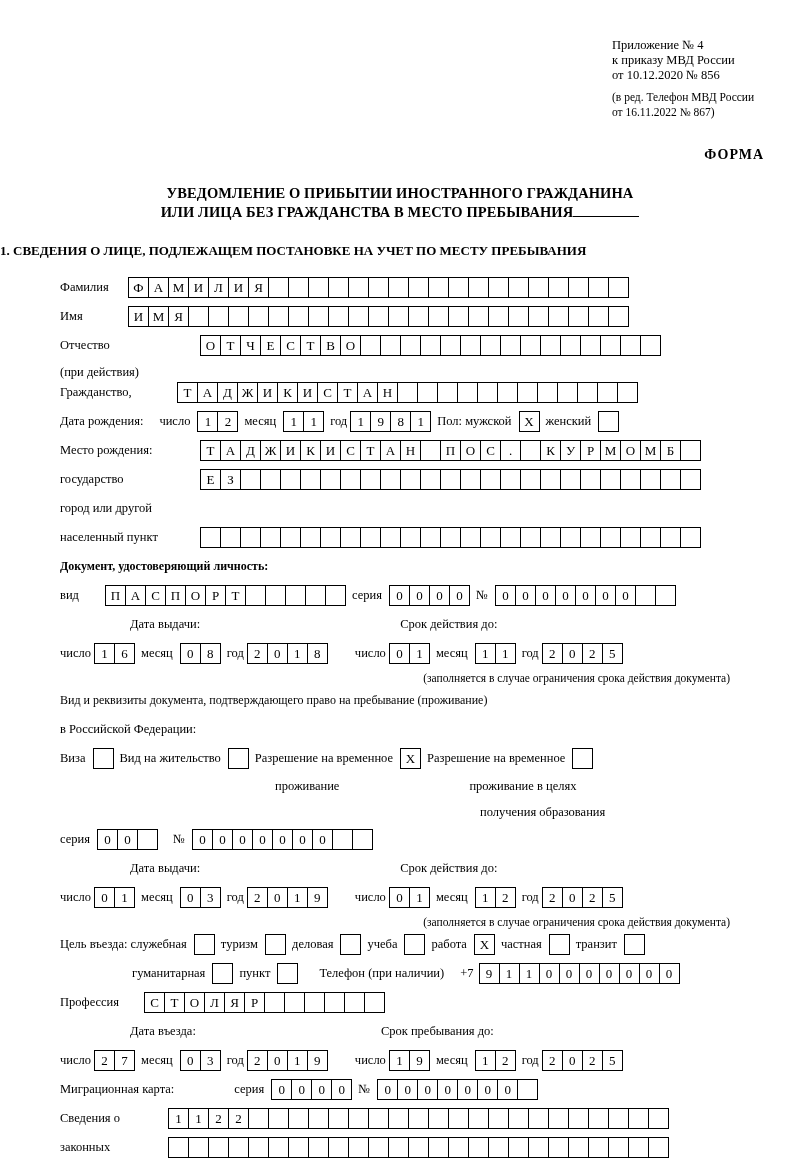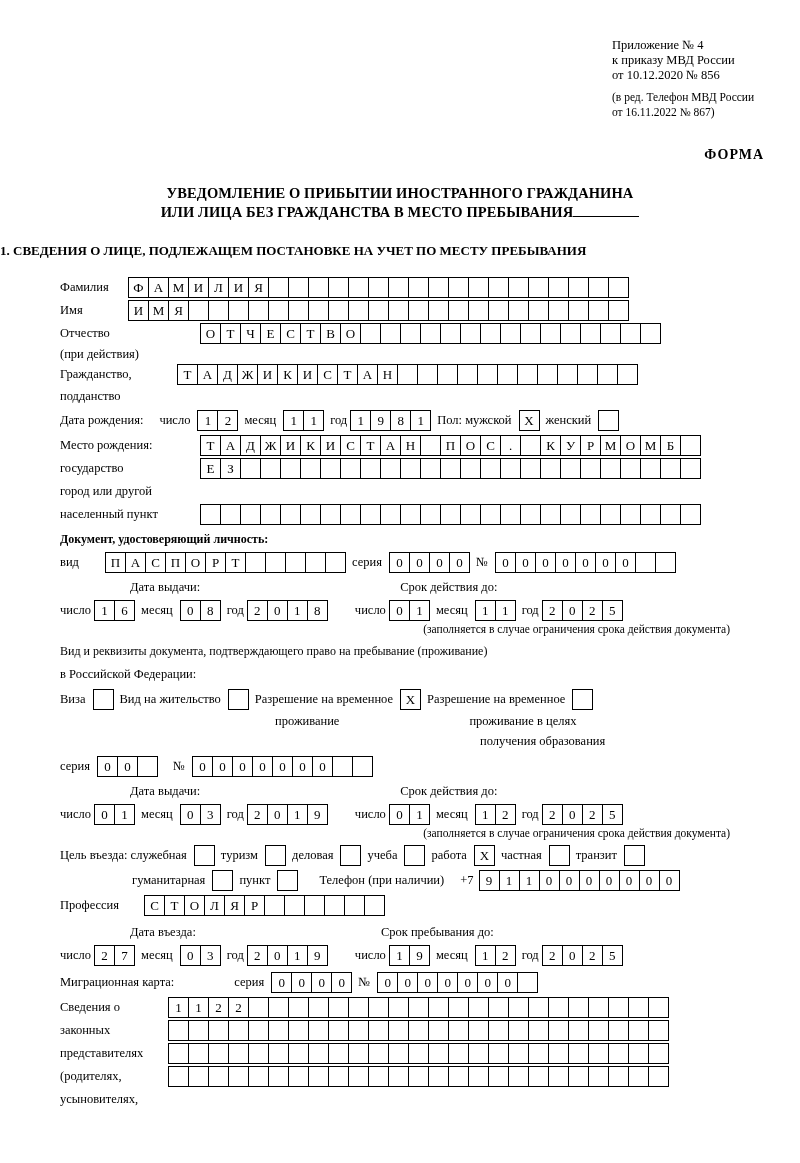--- a/index.html
+++ b/index.html
@@ -54,21 +54,21 @@
   
   .body{
     position:absolute;
     left:60px; top:277px;
     width:700px;
     font-size:12.5px;
   }
   .row{
     display:flex;
     align-items:center;
-    margin-bottom:2px;
+    margin-bottom:8px;
     min-height:21px;
   }
   .lbl{
     display:inline-block;
     white-space:nowrap;
   }
   .boxes{display:flex;}
   .bx{
     width:21px;height:21px;
     border:1px solid #000;
@@ -231,23 +231,20 @@
           <span class="bx"></span>
           <span class="bx"></span>
           <span class="bx"></span>
           <span class="bx"></span>
           <span class="bx"></span>
           <span class="bx"></span>
           <span class="bx"></span>
           <span class="bx"></span>
           <span class="bx"></span>
         </span>
-    </div>
-    <div class="row rowtight" style="min-height:19px">
-      <span class="lbl">подданство</span>
     </div>
 
     <div class="row mt4">
       <span class="lbl">Дата рождения:</span>
       <span class="lbl ml" style="margin-left:16px">число</span>
       <span class="boxes g" id="cells-birth-day">
           <span class="bx">1</span>
           <span class="bx">2</span>
         </span>
       <span class="lbl g">месяц</span>

